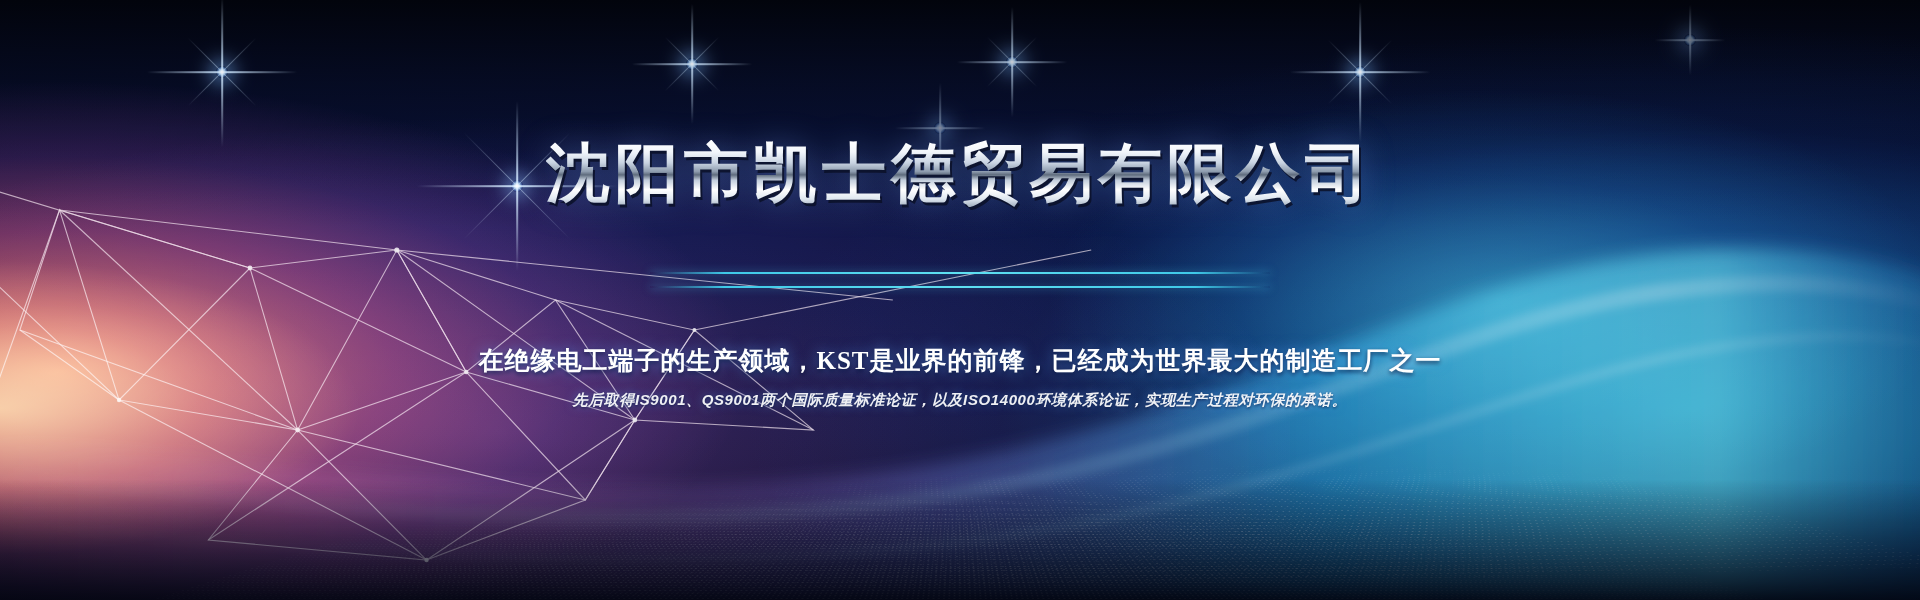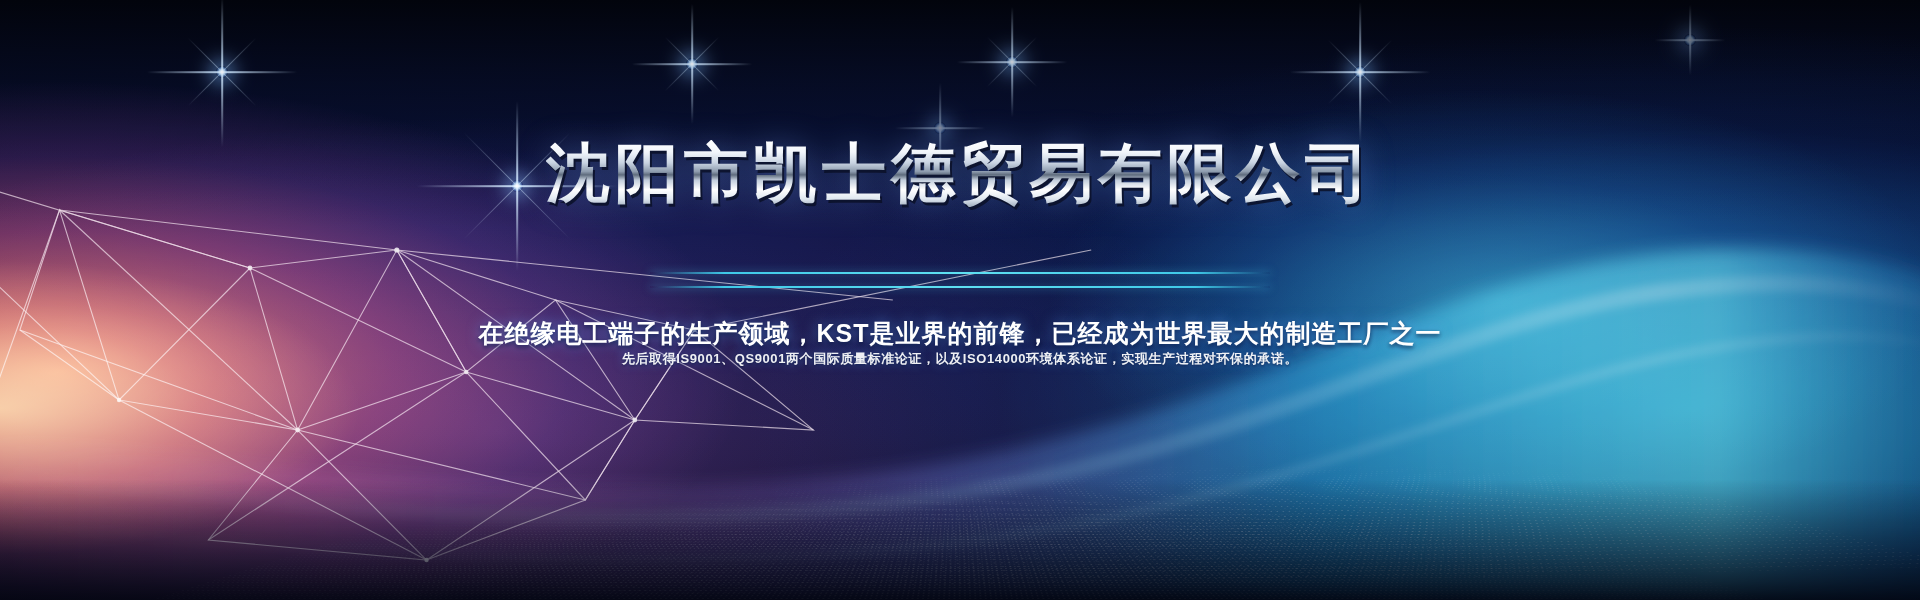--- a/index.html
+++ b/index.html
@@ -136,36 +136,39 @@
     font-size:19.5px;
     font-weight:700;
     letter-spacing:1.6px;
     color:#ffffff;
     padding:11px 0 0;
     text-shadow:0 0 10px rgba(120,190,255,.55), 0 1px 2px rgba(0,0,0,.6);
     white-space:nowrap;
   }
 
   .tagline{
-    margin-top:29px;
+    margin-top:56px;
     font-size:25px;
     font-weight:700;
     letter-spacing:1px;
     color:#ffffff;
     white-space:nowrap;
     text-shadow:0 0 14px rgba(90,160,255,.6), 0 2px 4px rgba(0,10,40,.8);
+    font-family:Liberation Serif, serif;
   }
 
   .subline{
-    font-size:13px;
+    margin-top:14px;
+    font-size:15px;
     font-weight:600;
     letter-spacing:.6px;
     color:rgba(255,255,255,.93);
     white-space:nowrap;
     text-shadow:0 0 10px rgba(90,160,255,.5), 0 1px 3px rgba(0,10,40,.75);
+    font-style:italic;
   }
 
   
   .bottom-fade{
     position:absolute;left:0;right:0;bottom:0;height:120px;
     background:linear-gradient(180deg, rgba(3,8,24,0) 0%, rgba(3,8,24,.55) 60%, rgba(2,5,16,.9) 100%);
   }
 </style>
 </head>
 <body>

